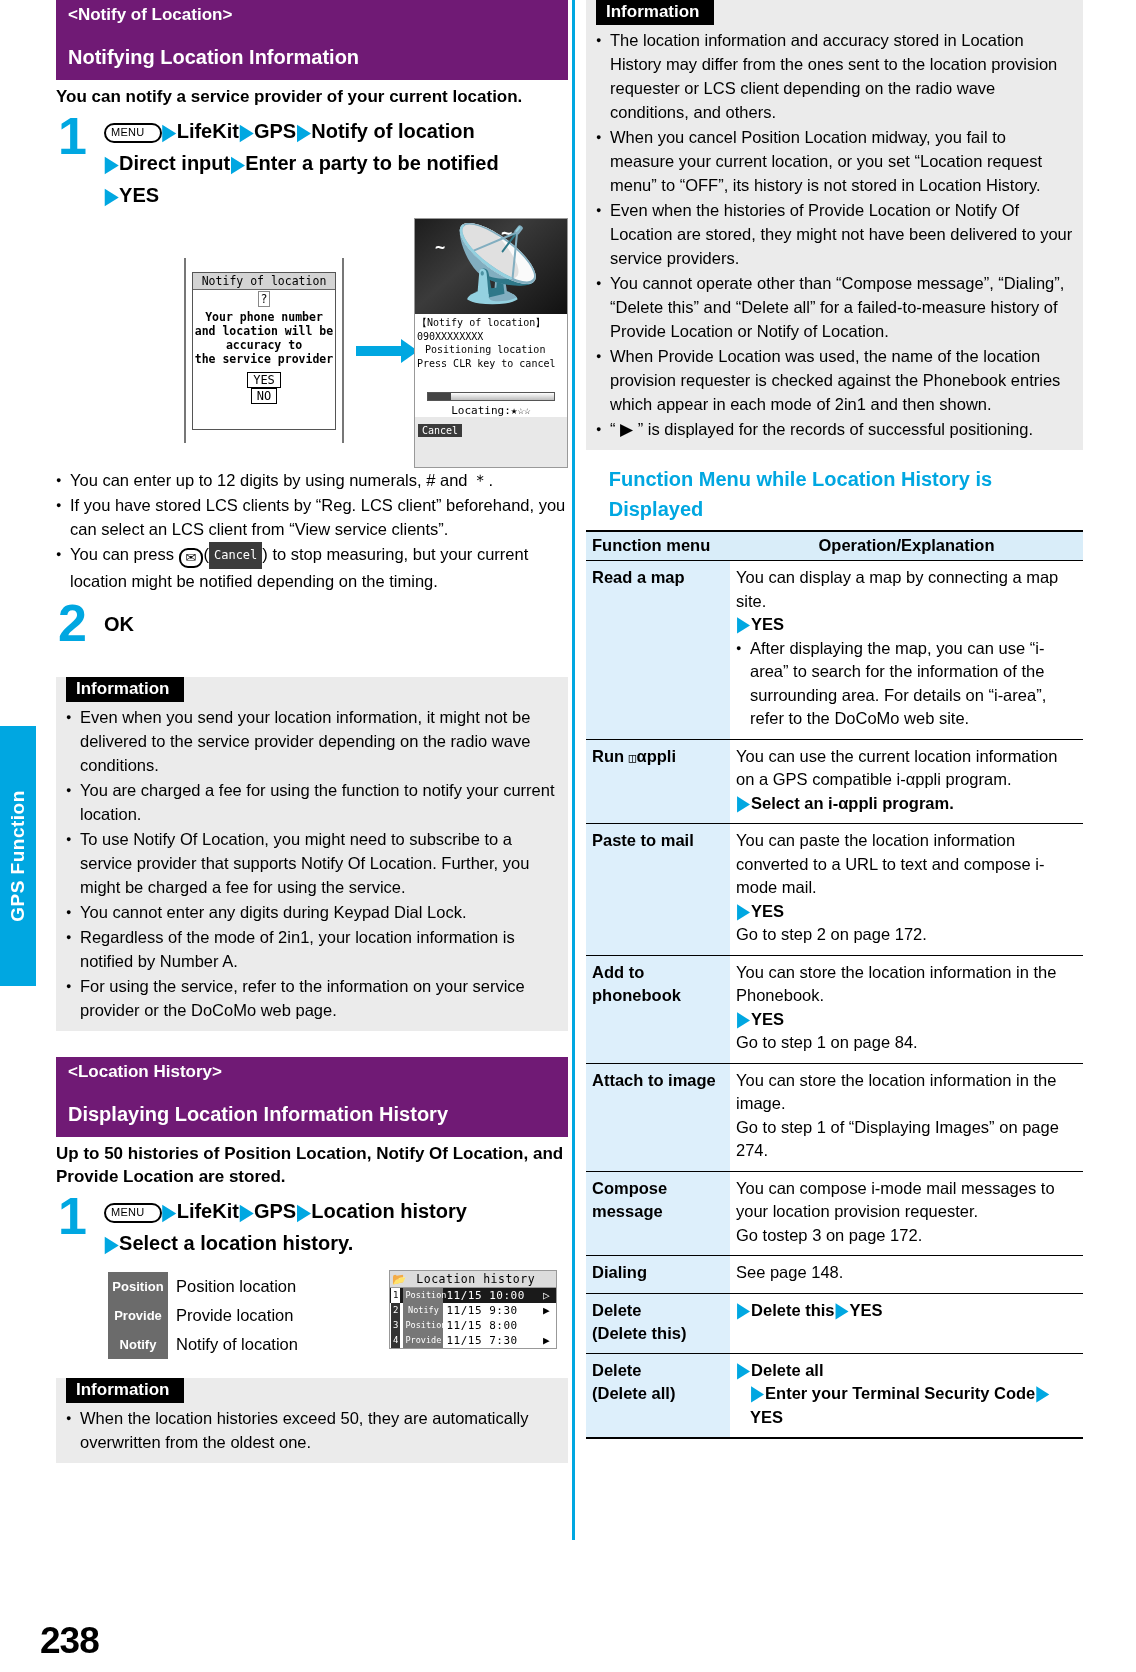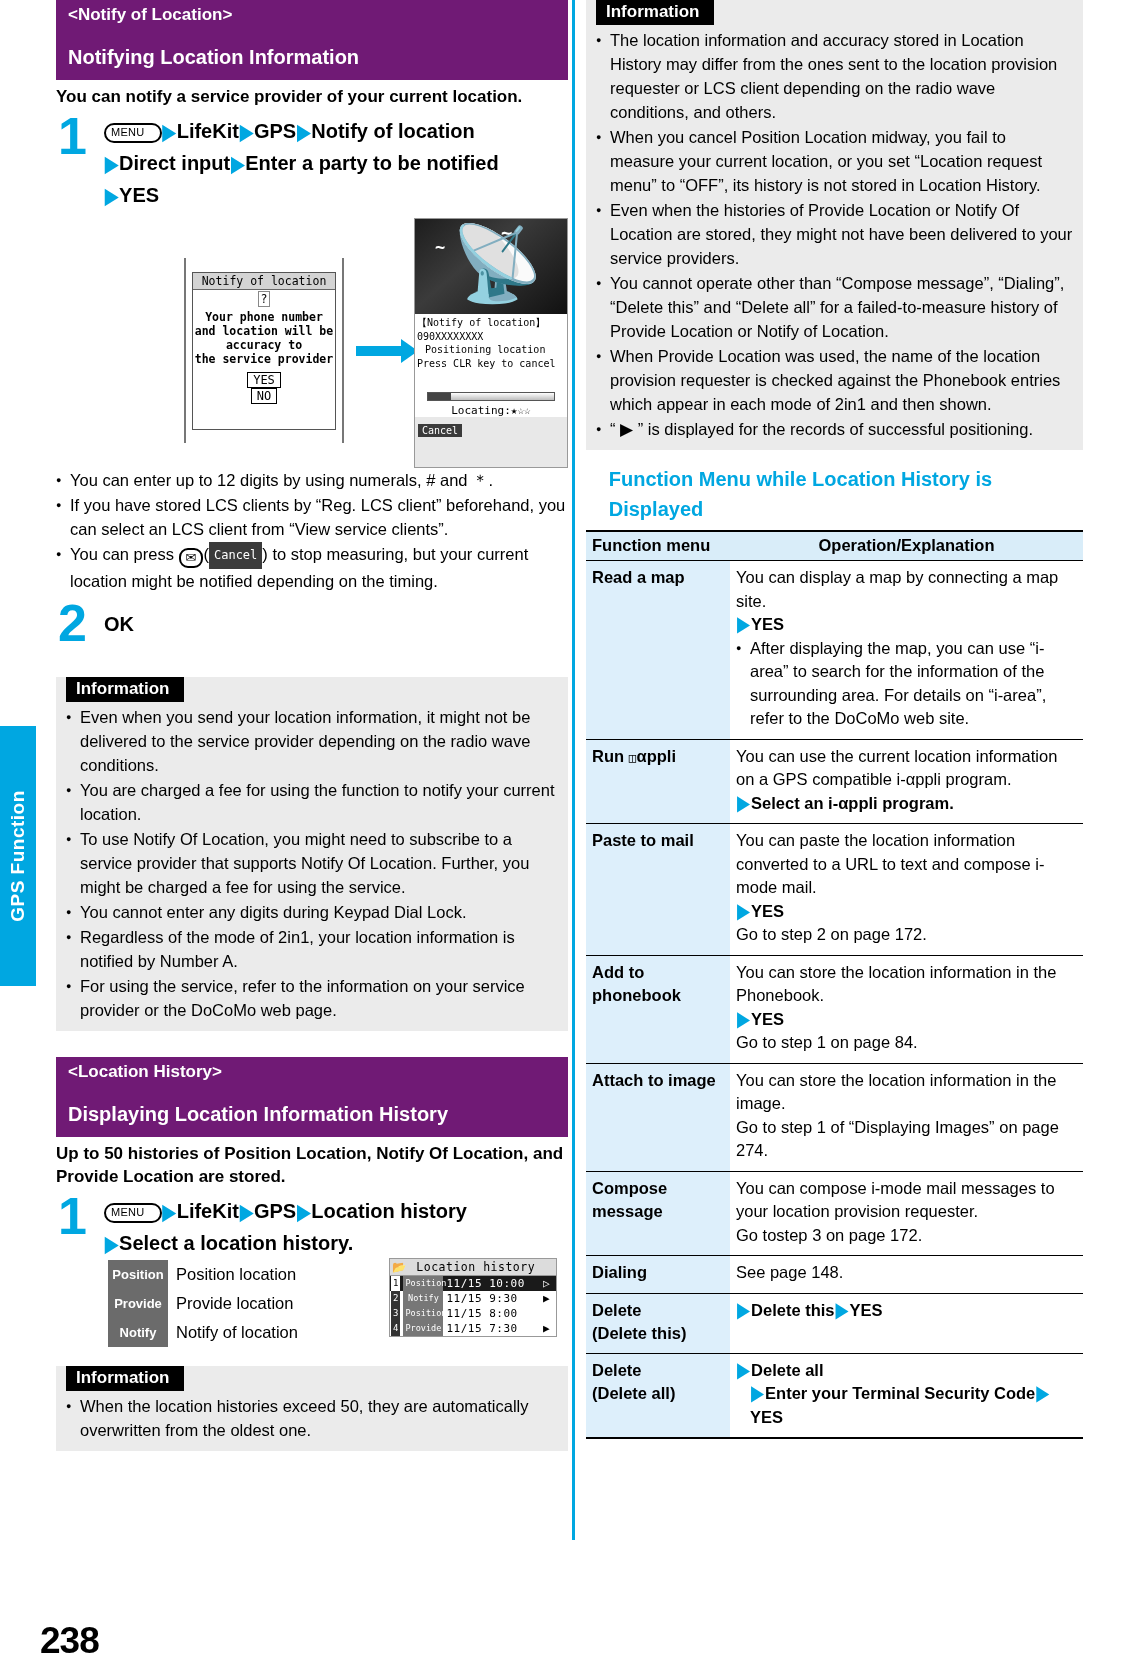--- a/index.html
+++ b/index.html
@@ -132,21 +132,21 @@
     background:#fff; font-family:"DejaVu Sans Mono", monospace;
     font-size:10px; line-height:13.5px; padding:2px 2px 0 2px; height:72px;
   }
   .shot-b .bar-wrap{ background:#fff; padding:6px 12px 0 12px;}
   .shot-b .bar{ height:9px; border:1px solid #555; background:linear-gradient(#fff,#bdbdbd);}
   .shot-b .bar i{ display:block; width:18%; height:100%; background:#444;}
   .shot-b .loc{ background:#fff; text-align:center; font-family:"DejaVu Sans Mono", monospace; font-size:11px; padding-top:3px;}
   .shot-b .sk{ padding:3px 3px 0 3px; }
   .shot-b .sk span{ background:#3b3b3b; color:#fff; font-size:10px; padding:1px 4px; font-family:"DejaVu Sans Mono", monospace;}
   
-  .legend-wrap{ position:relative; margin-top:0; height:92px; }
+  .legend-wrap{ position:relative; margin-top:12px; height:92px; }
   .legend{ position:absolute; left:52px; top:0; }
   .legend div{ font-size:16.5px; line-height:27px; }
   .tag{
     display:inline-block; background:#6b6b6b; color:#fff; font-weight:bold;
     font-size:13px; padding:1px 4px; width:60px; text-align:center;
     margin-right:8px; vertical-align:1px;
     font-family:"Liberation Sans", sans-serif;
   }
   .histshot{
     position:absolute; left:333px; top:-2px; width:168px; border:1px solid #999; background:#fff;

